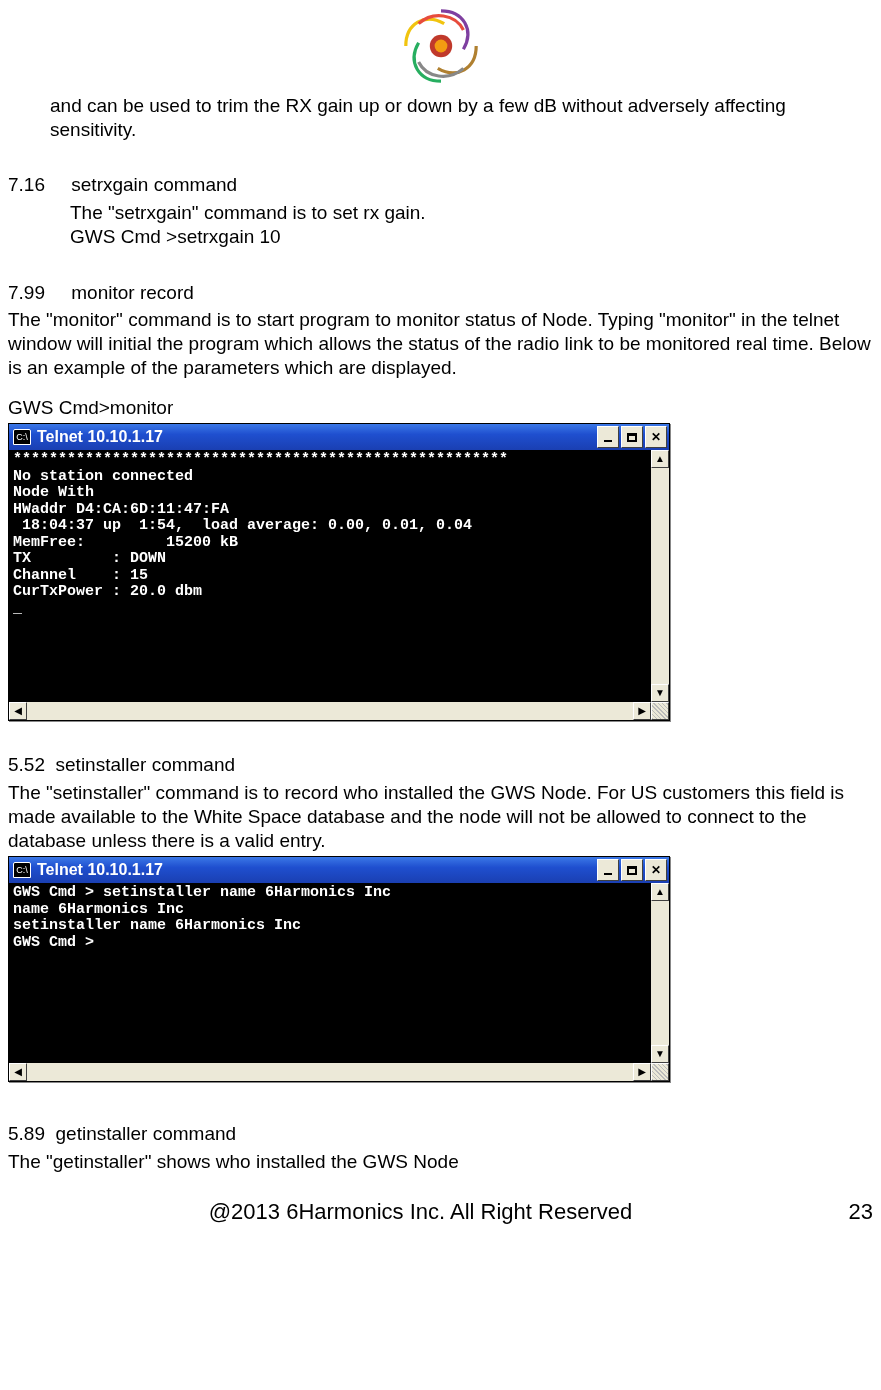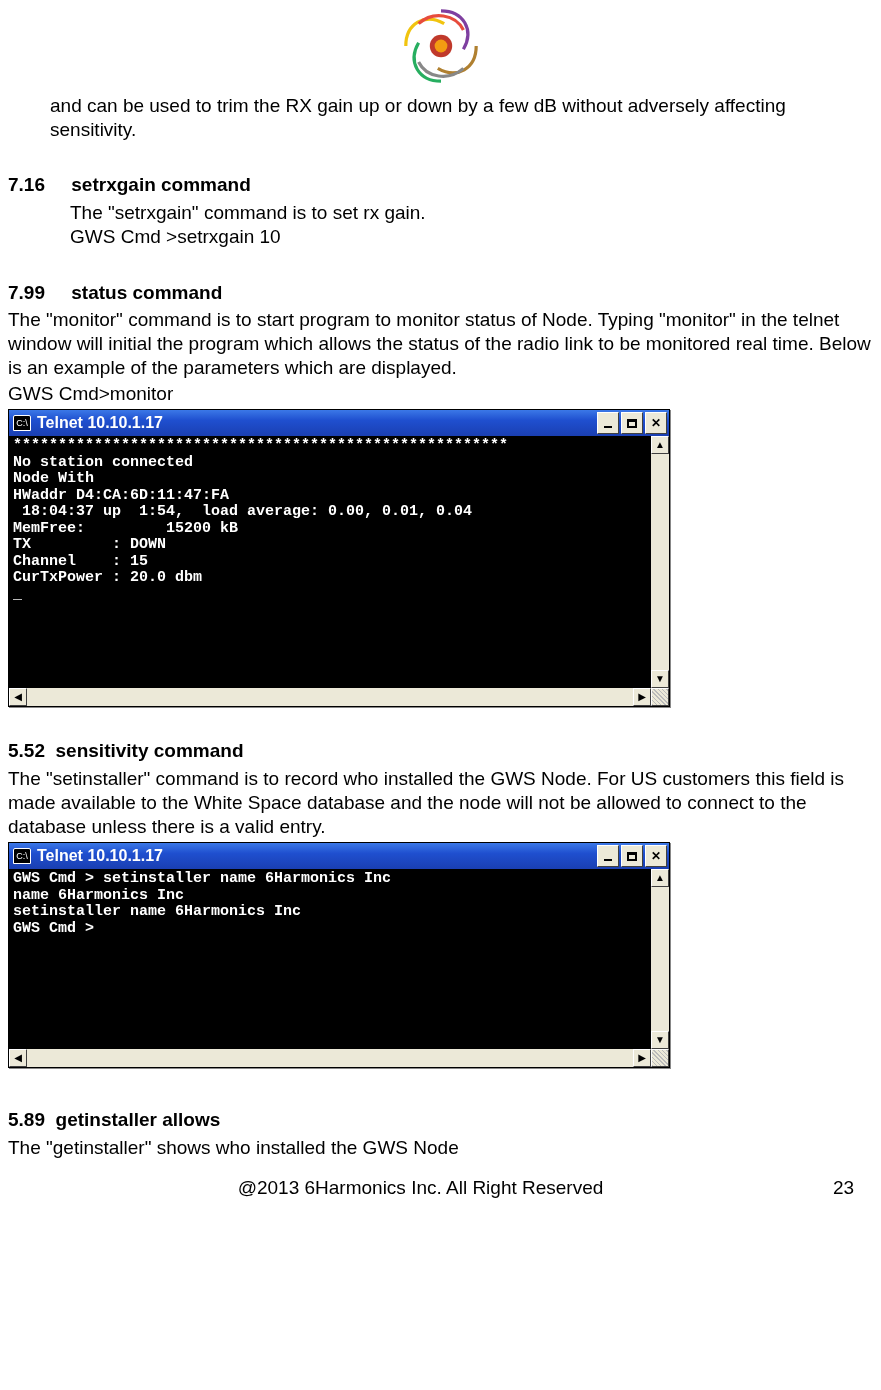--- a/index.html
+++ b/index.html
@@ -13,36 +13,36 @@
     }
     .logo-wrap {
       text-align: center;
       padding: 6px 0 2px 0;
     }
     .continued {
       margin-left: 42px;
       margin-right: 50px;
     }
     .section-heading {
-      font-weight: bold;
+      font-weight: normal;
       margin-top: 32px;
       margin-bottom: 4px;
     }
     .section-heading .num {
       display: inline-block;
       min-width: 58px;
     }
     .indent {
       margin-left: 62px;
     }
     .body-p {
       margin-top: 2px;
     }
     .cmd-line {
-      margin-top: 2px;
+      margin-top: 16px;
       margin-bottom: 4px;
     }
     .telnet-window {
       width: 660px;
       border: 1px solid #000;
       box-shadow: 1px 1px 0 #888;
       background: #ece9d8;
       margin-bottom: 6px;
     }
     .titlebar {
@@ -135,26 +135,26 @@
     .hscroll .grip {
       width: 18px;
       height: 18px;
       background: repeating-linear-gradient(45deg,#bbb,#bbb 1px,#ece9d8 1px,#ece9d8 3px);
       border: 1px solid #fff;
       border-right-color: #404040;
       border-bottom-color: #404040;
       box-sizing: border-box;
     }
     .footer {
-      margin-top: 16px;
-      display: flex;
-      font-size: 19px;
+      margin-top: 24px;
+      display: flex;
+      font-size: 22px;
     }
     .footer .copyright { flex: 1; text-align: center; }
-    .footer .pagenum { width: 40px; }
+    .footer .pagenum { width: 40px; text-align: right; }
   </style>
 </head>
 <body>
 
 <div class="logo-wrap">
   <svg width="80" height="80" viewBox="0 0 100 100">
     <circle cx="50" cy="50" r="14" fill="#c0392b"></circle>
     <circle cx="50" cy="50" r="8" fill="#f39c12"></circle>
     <path d="M50 6 C 78 6 92 30 78 54" fill="none" stroke="#7f3fa0" stroke-width="4"></path>
     <path d="M94 50 C 94 78 70 92 46 78" fill="none" stroke="#b08030" stroke-width="4"></path>
@@ -169,21 +169,21 @@
 
 <div class="section-heading">
   <span class="num">7.16</span>
   <span>setrxgain command</span>
 </div>
 <div class="indent body-p">The "setrxgain" command is to set rx gain.</div>
 <div class="indent">GWS Cmd &gt;setrxgain 10</div>
 
 <div class="section-heading">
   <span class="num">7.99</span>
-  <span>status command</span>
+  <span>monitor record</span>
 </div>
 <div class="body-p">The "monitor" command is to start program to monitor status of Node.   Typing "monitor" in the telnet window will initial the program which allows the status of the radio link to be monitored real time.  Below is an example of the parameters which are displayed.</div>
 <div class="cmd-line">GWS Cmd&gt;monitor</div>
 
 <div class="telnet-window">
   <div class="titlebar">
     <div class="cmd-icon">C:\</div>
     <div class="title-text">Telnet 10.10.1.17</div>
     <div class="winbtn min"></div>
     <div class="winbtn max"></div>
@@ -209,21 +209,21 @@
   <div class="hscroll">
     <div class="arrow">◀</div>
     <div class="track"></div>
     <div class="arrow">▶</div>
     <div class="grip"></div>
   </div>
 </div>
 
 <div class="section-heading">
   <span>5.52</span>&nbsp;
-  <span>sensitivity  command</span>
+  <span>setinstaller  command</span>
 </div>
 <div class="body-p">The "setinstaller" command is to record who installed the GWS Node.  For US customers this field is made available to the  White Space database and the node will not be allowed to connect to the database unless there is a valid entry.</div>
 
 <div class="telnet-window" style="margin-top:4px;">
   <div class="titlebar">
     <div class="cmd-icon">C:\</div>
     <div class="title-text">Telnet 10.10.1.17</div>
     <div class="winbtn min"></div>
     <div class="winbtn max"></div>
     <div class="winbtn close"></div>
@@ -242,20 +242,20 @@
   <div class="hscroll">
     <div class="arrow">◀</div>
     <div class="track"></div>
     <div class="arrow">▶</div>
     <div class="grip"></div>
   </div>
 </div>
 
 <div class="section-heading" style="margin-top:40px;">
   <span>5.89</span>&nbsp;
-  <span>getinstaller allows</span>
+  <span>getinstaller command</span>
 </div>
 <div class="body-p">The "getinstaller" shows who installed the GWS Node</div>
 
 <div class="footer">
   <div class="copyright">@2013 6Harmonics Inc. All Right Reserved</div>
   <div class="pagenum">23</div>
 </div>
 
 </body></html>

